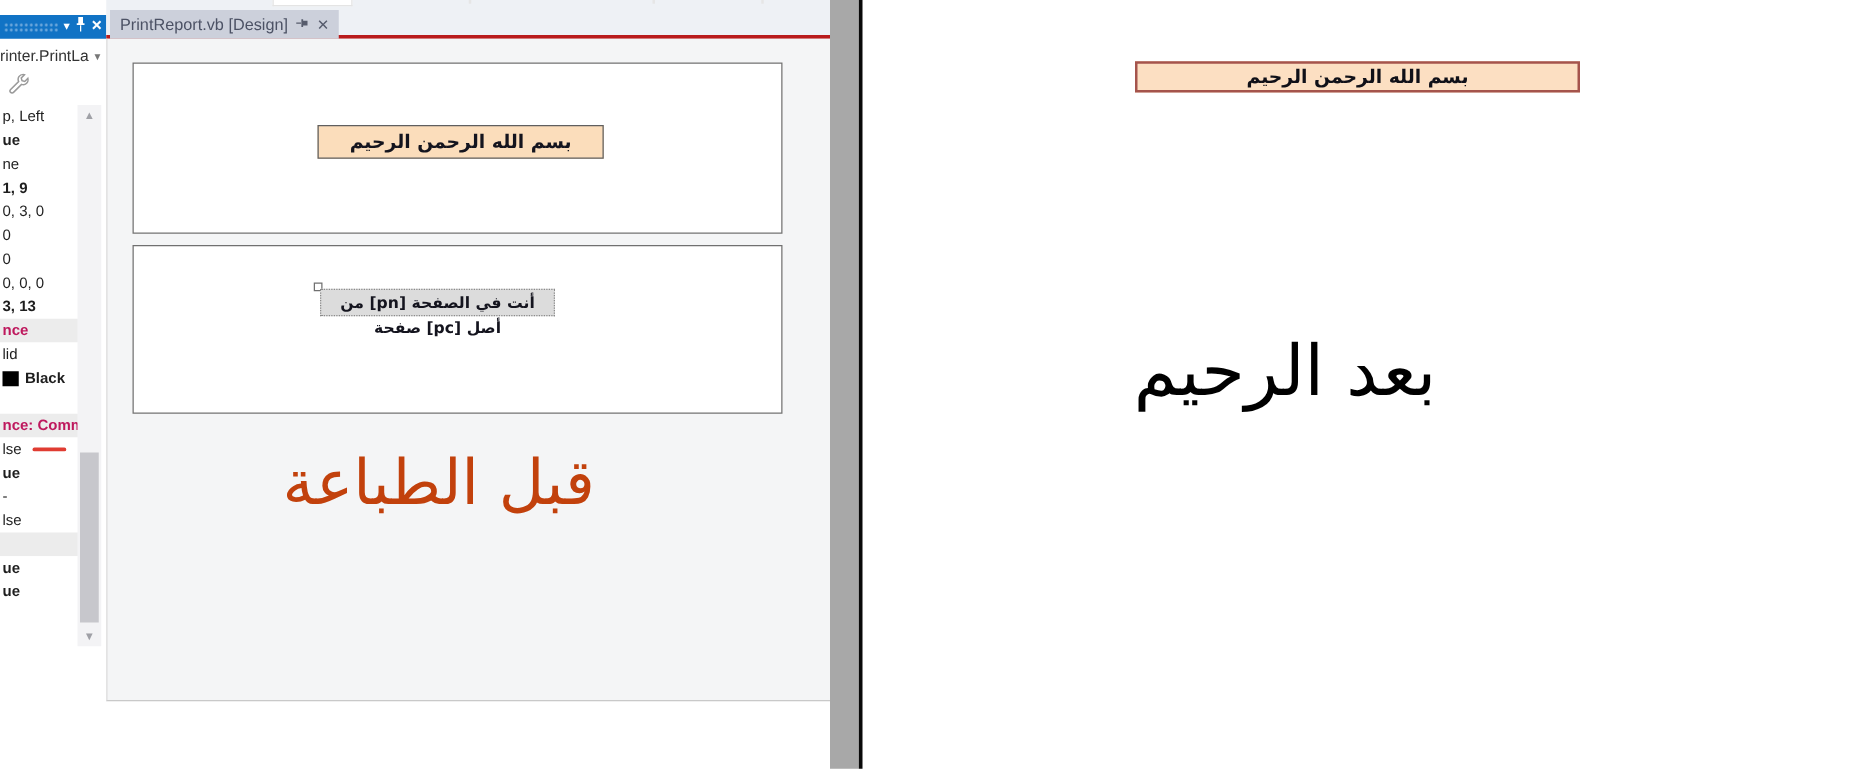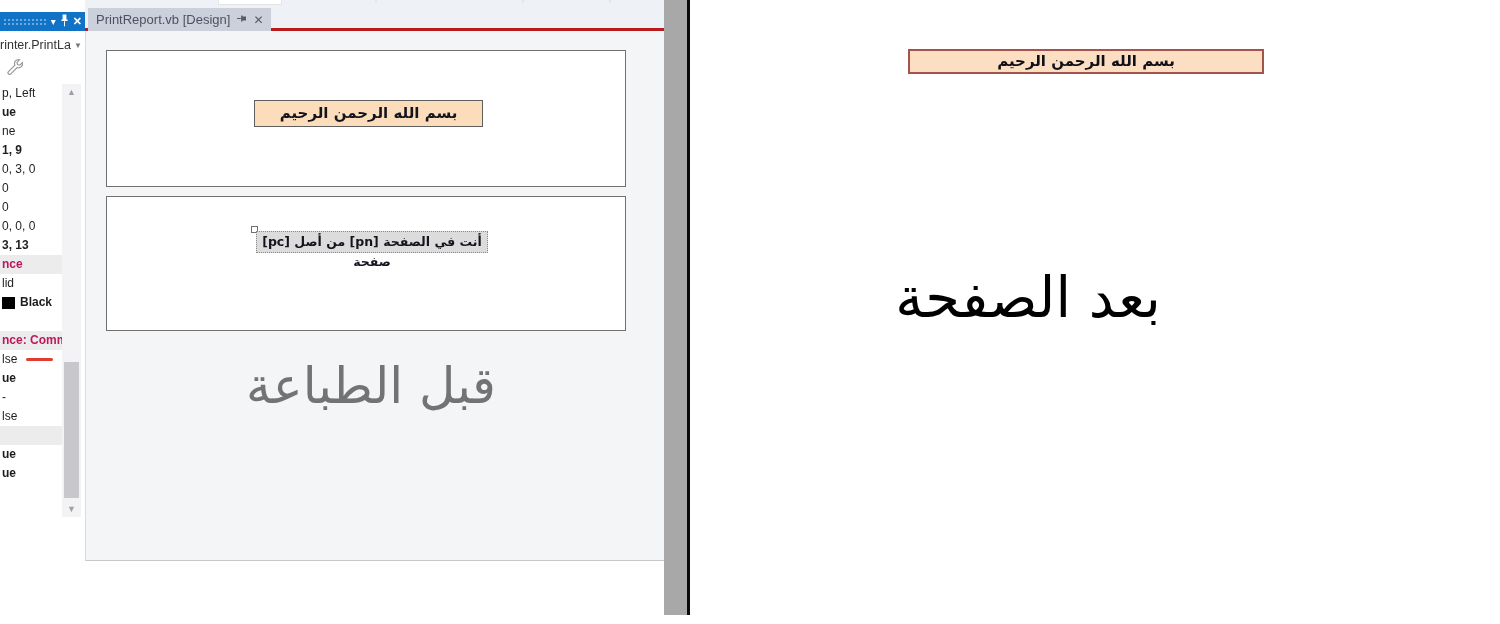--- a/index.html
+++ b/index.html
@@ -44,26 +44,26 @@
 
   
   .design-surface{position:absolute;left:85px;top:31px;width:579px;height:530px;background:#f4f5f6;
                   border-left:1px solid #dcdcdc;border-bottom:1px solid #c9c9c9;box-sizing:border-box;}
   .panel-box{position:absolute;left:20px;width:520px;background:#ffffff;border:1.5px solid #707070;box-sizing:border-box;}
   .box1{top:19px;height:137px;}
   .box2{top:165px;height:135px;}
   .peach-label{position:absolute;left:147px;top:49px;width:229px;height:27px;background:#fbddbb;border:1px solid #5f5f5f;
                font-family:"DejaVu Sans",sans-serif;font-weight:bold;font-size:15px;color:#14141e;
                text-align:center;line-height:25px;direction:rtl;box-sizing:border-box;}
-  .gray-label{position:absolute;left:149px;top:34px;width:232px;height:22px;background:#dcdcdc;border:1px dotted #8a8a8a;
+  .gray-label{position:absolute;left:149px;top:34px;width:188px;height:22px;background:#dcdcdc;border:1px dotted #8a8a8a;
               font-family:"DejaVu Sans",sans-serif;font-weight:bold;font-size:12.5px;color:#14141e;
               text-align:center;line-height:20px;direction:rtl;box-sizing:border-box;}
   .sel-handle{position:absolute;left:144px;top:29px;width:7px;height:7px;background:#ffffff;border:1px solid #707070;box-sizing:border-box;}
-  .big-caption{position:absolute;left:140px;top:322px;width:290px;text-align:center;
-               font-family:"DejaVu Serif","DejaVu Sans",serif;font-size:50px;color:#737373;direction:rtl;line-height:1.35;}
+  .big-caption{position:absolute;left:140px;top:322px;width:290px;text-align:left;
+               font-family:"DejaVu Serif","DejaVu Sans",serif;font-size:50px;color:#c2410c;direction:rtl;line-height:1.35;}
 
   
   .preview-gutter{position:absolute;left:664px;top:0;width:23px;height:615px;background:#a8a8a8;}
   .preview-page{position:absolute;left:687px;top:0;width:813px;height:615px;background:#ffffff;
                 border-left:3px solid #0a0a0a;box-sizing:border-box;}
   .pv-header{position:absolute;left:218px;top:49px;width:356px;height:25px;background:#fcdfc2;border:2px solid #a5544c;
              font-family:"DejaVu Sans",sans-serif;font-weight:bold;font-size:15px;color:#101018;
              text-align:center;line-height:21px;direction:rtl;box-sizing:border-box;}
   .pv-caption{position:absolute;left:183px;top:262px;width:310px;text-align:center;
               font-family:"DejaVu Serif","DejaVu Sans",serif;font-size:56px;color:#000;direction:rtl;line-height:1.3;}
@@ -199,16 +199,16 @@
     <div class="panel-box box2">
       <div class="sel-handle"></div>
       <div class="gray-label">أنت في الصفحة [pn] من أصل [pc] صفحة</div>
     </div>
     <div class="big-caption">قبل الطباعة</div>
   </div>
 
   <div class="preview-gutter"></div>
   <div class="preview-page">
     <div class="pv-header">بسم الله الرحمن الرحيم</div>
-    <div class="pv-caption">بعد الصفحة</div>
+    <div class="pv-caption">بعد الرحيم</div>
   </div>
 
 </div>
 
 </body></html>

